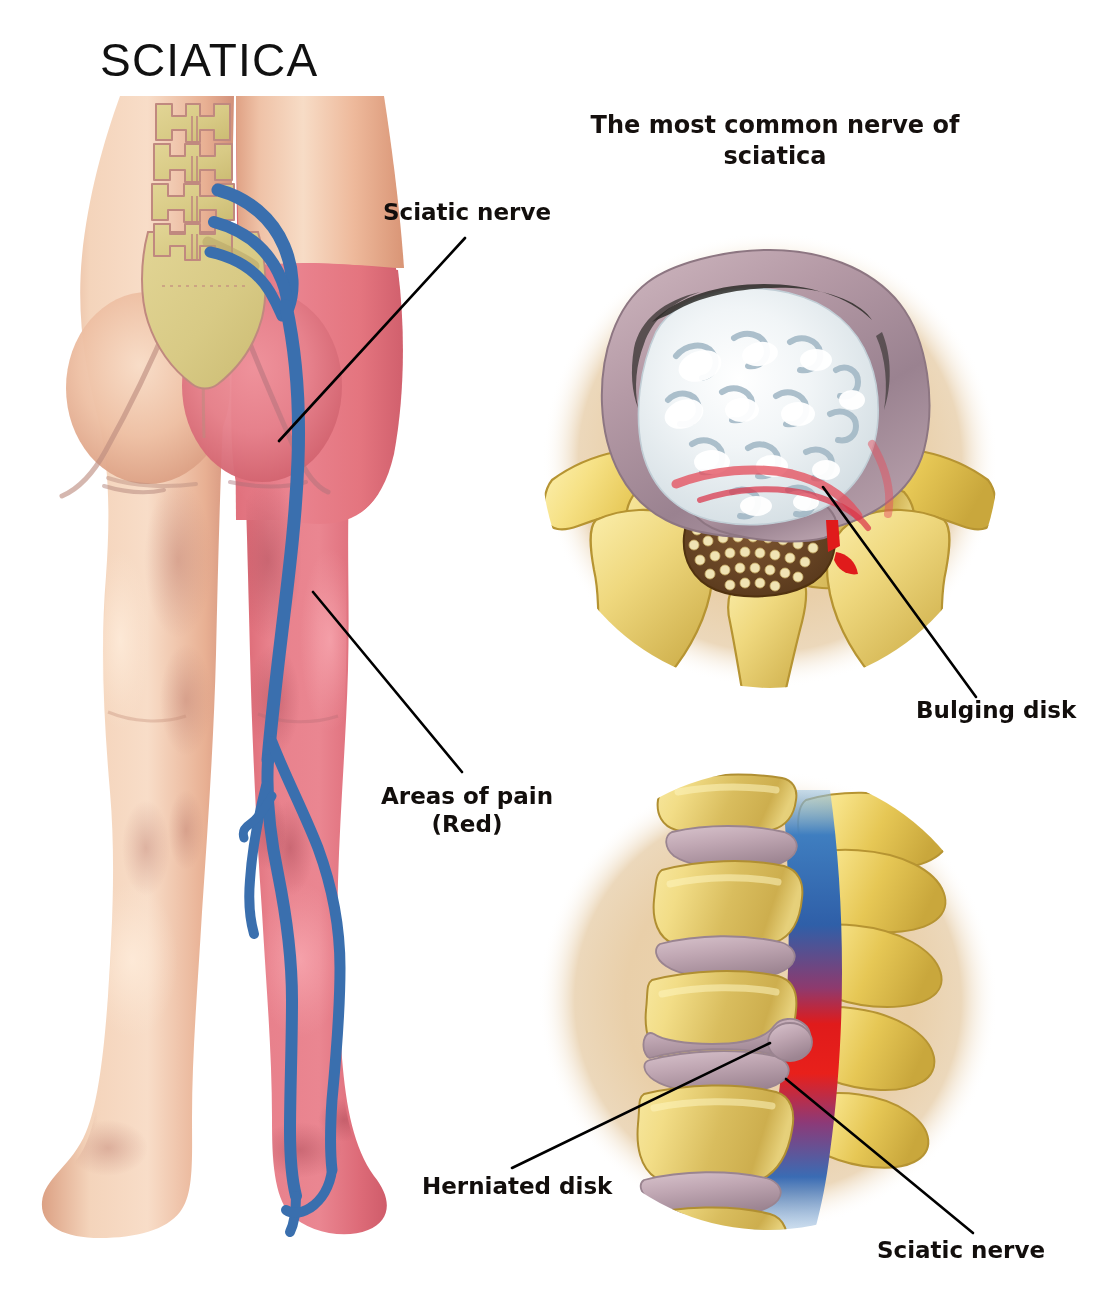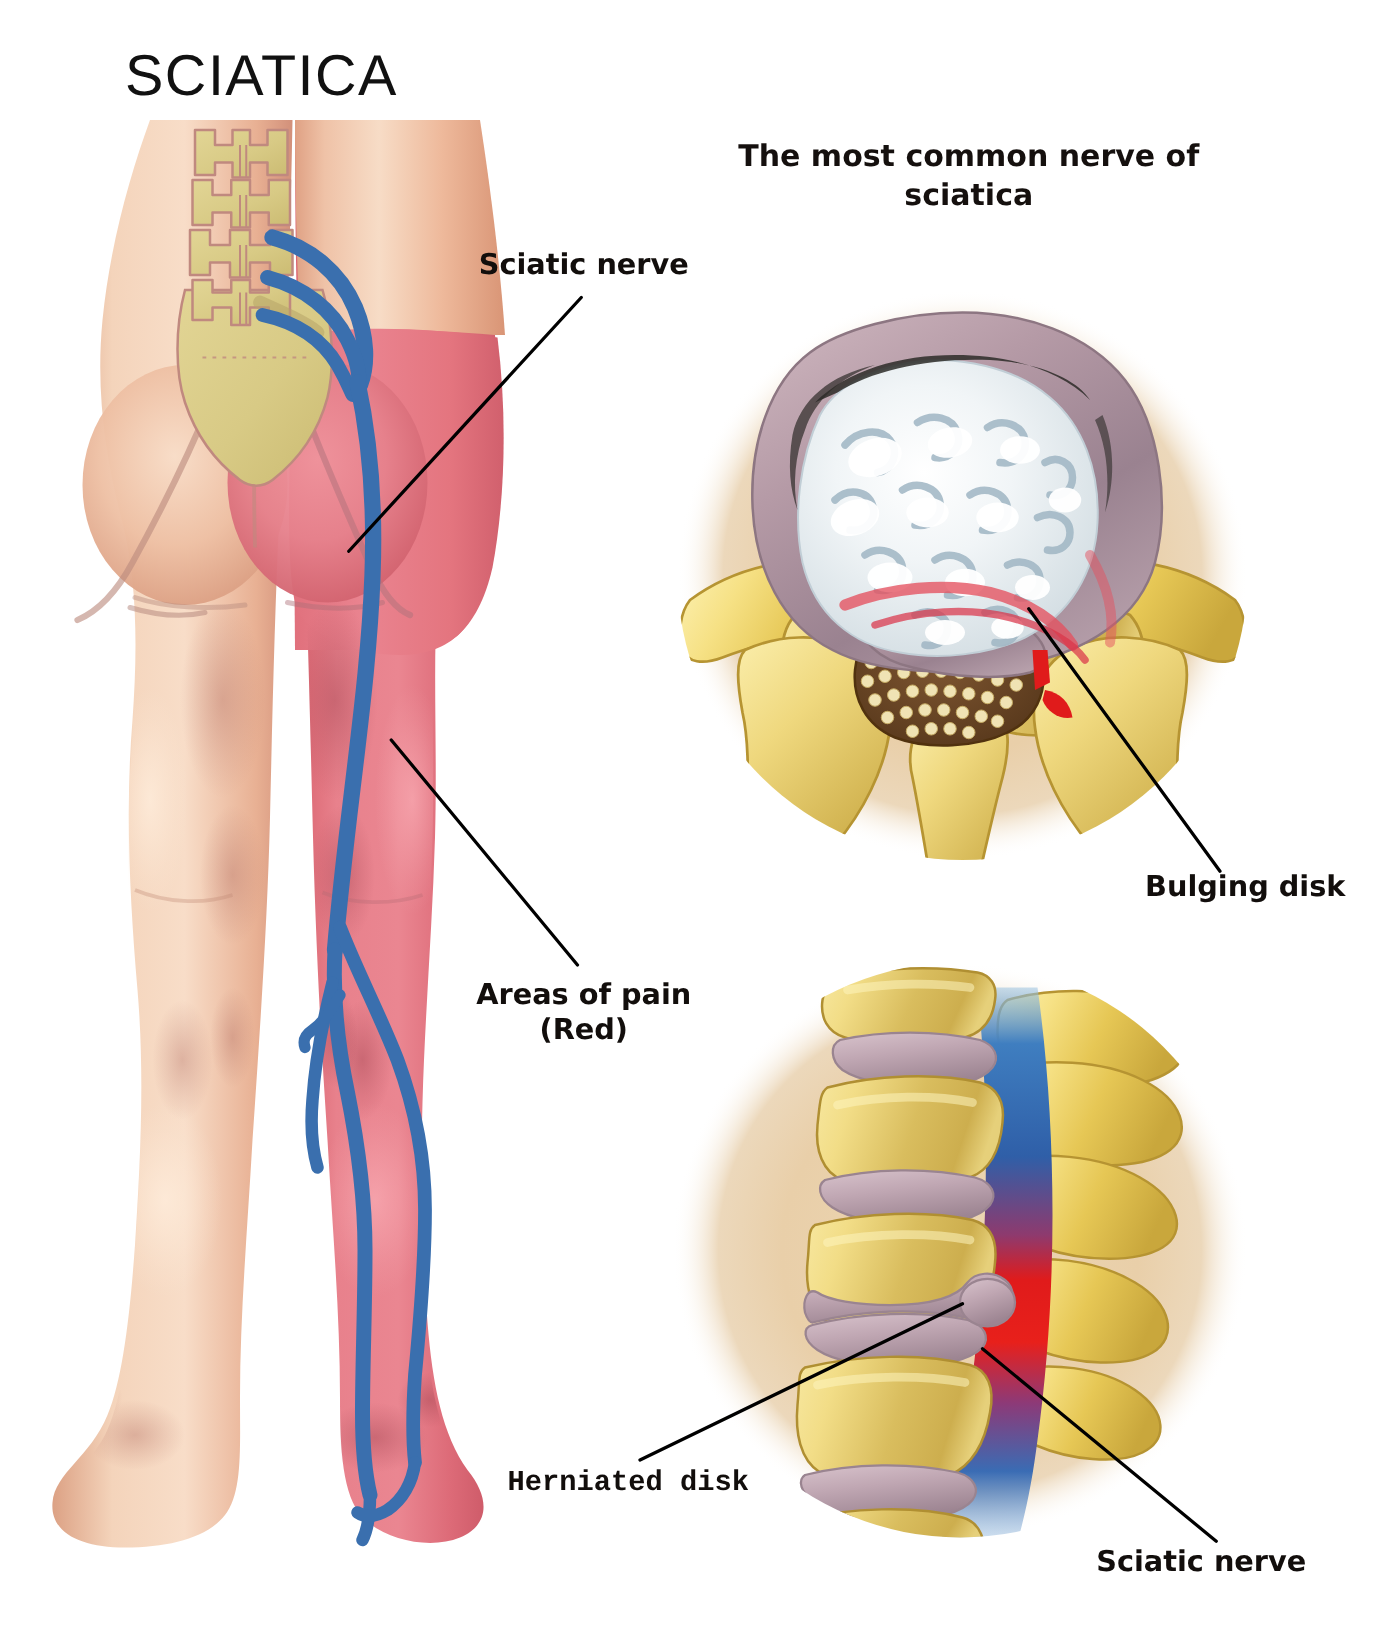--- a/index.html
+++ b/index.html
@@ -30,21 +30,21 @@
     position:absolute;color:#120e0c;font-size:23px;font-weight:bold;
     font-family:"DejaVu Sans","Liberation Sans",sans-serif;
     white-space:nowrap;line-height:1.22;
   }
   .lbl.ctr{text-align:center;white-space:normal;}
   .lbl .l{display:block;}
 
   #lbl-sciatic-nerve-leg{left:383px;top:198px;}
   #lbl-areas-of-pain{left:378px;top:782px;width:178px;}
   #lbl-bulging-disk{left:884px;top:696px;margin-left:32px;}
-  #lbl-herniated-disk{left:406px;top:1172px;font-family:Liberation Mono, monospace;}
+  #lbl-herniated-disk{left:422px;top:1172px;}
   #lbl-sciatic-nerve-spine{left:877px;top:1236px;}
 </style>
 </head>
 <body>
 
 <div class="stage">
 
   <svg class="layer" viewBox="0 0 1116 1316">
     <defs>
 

